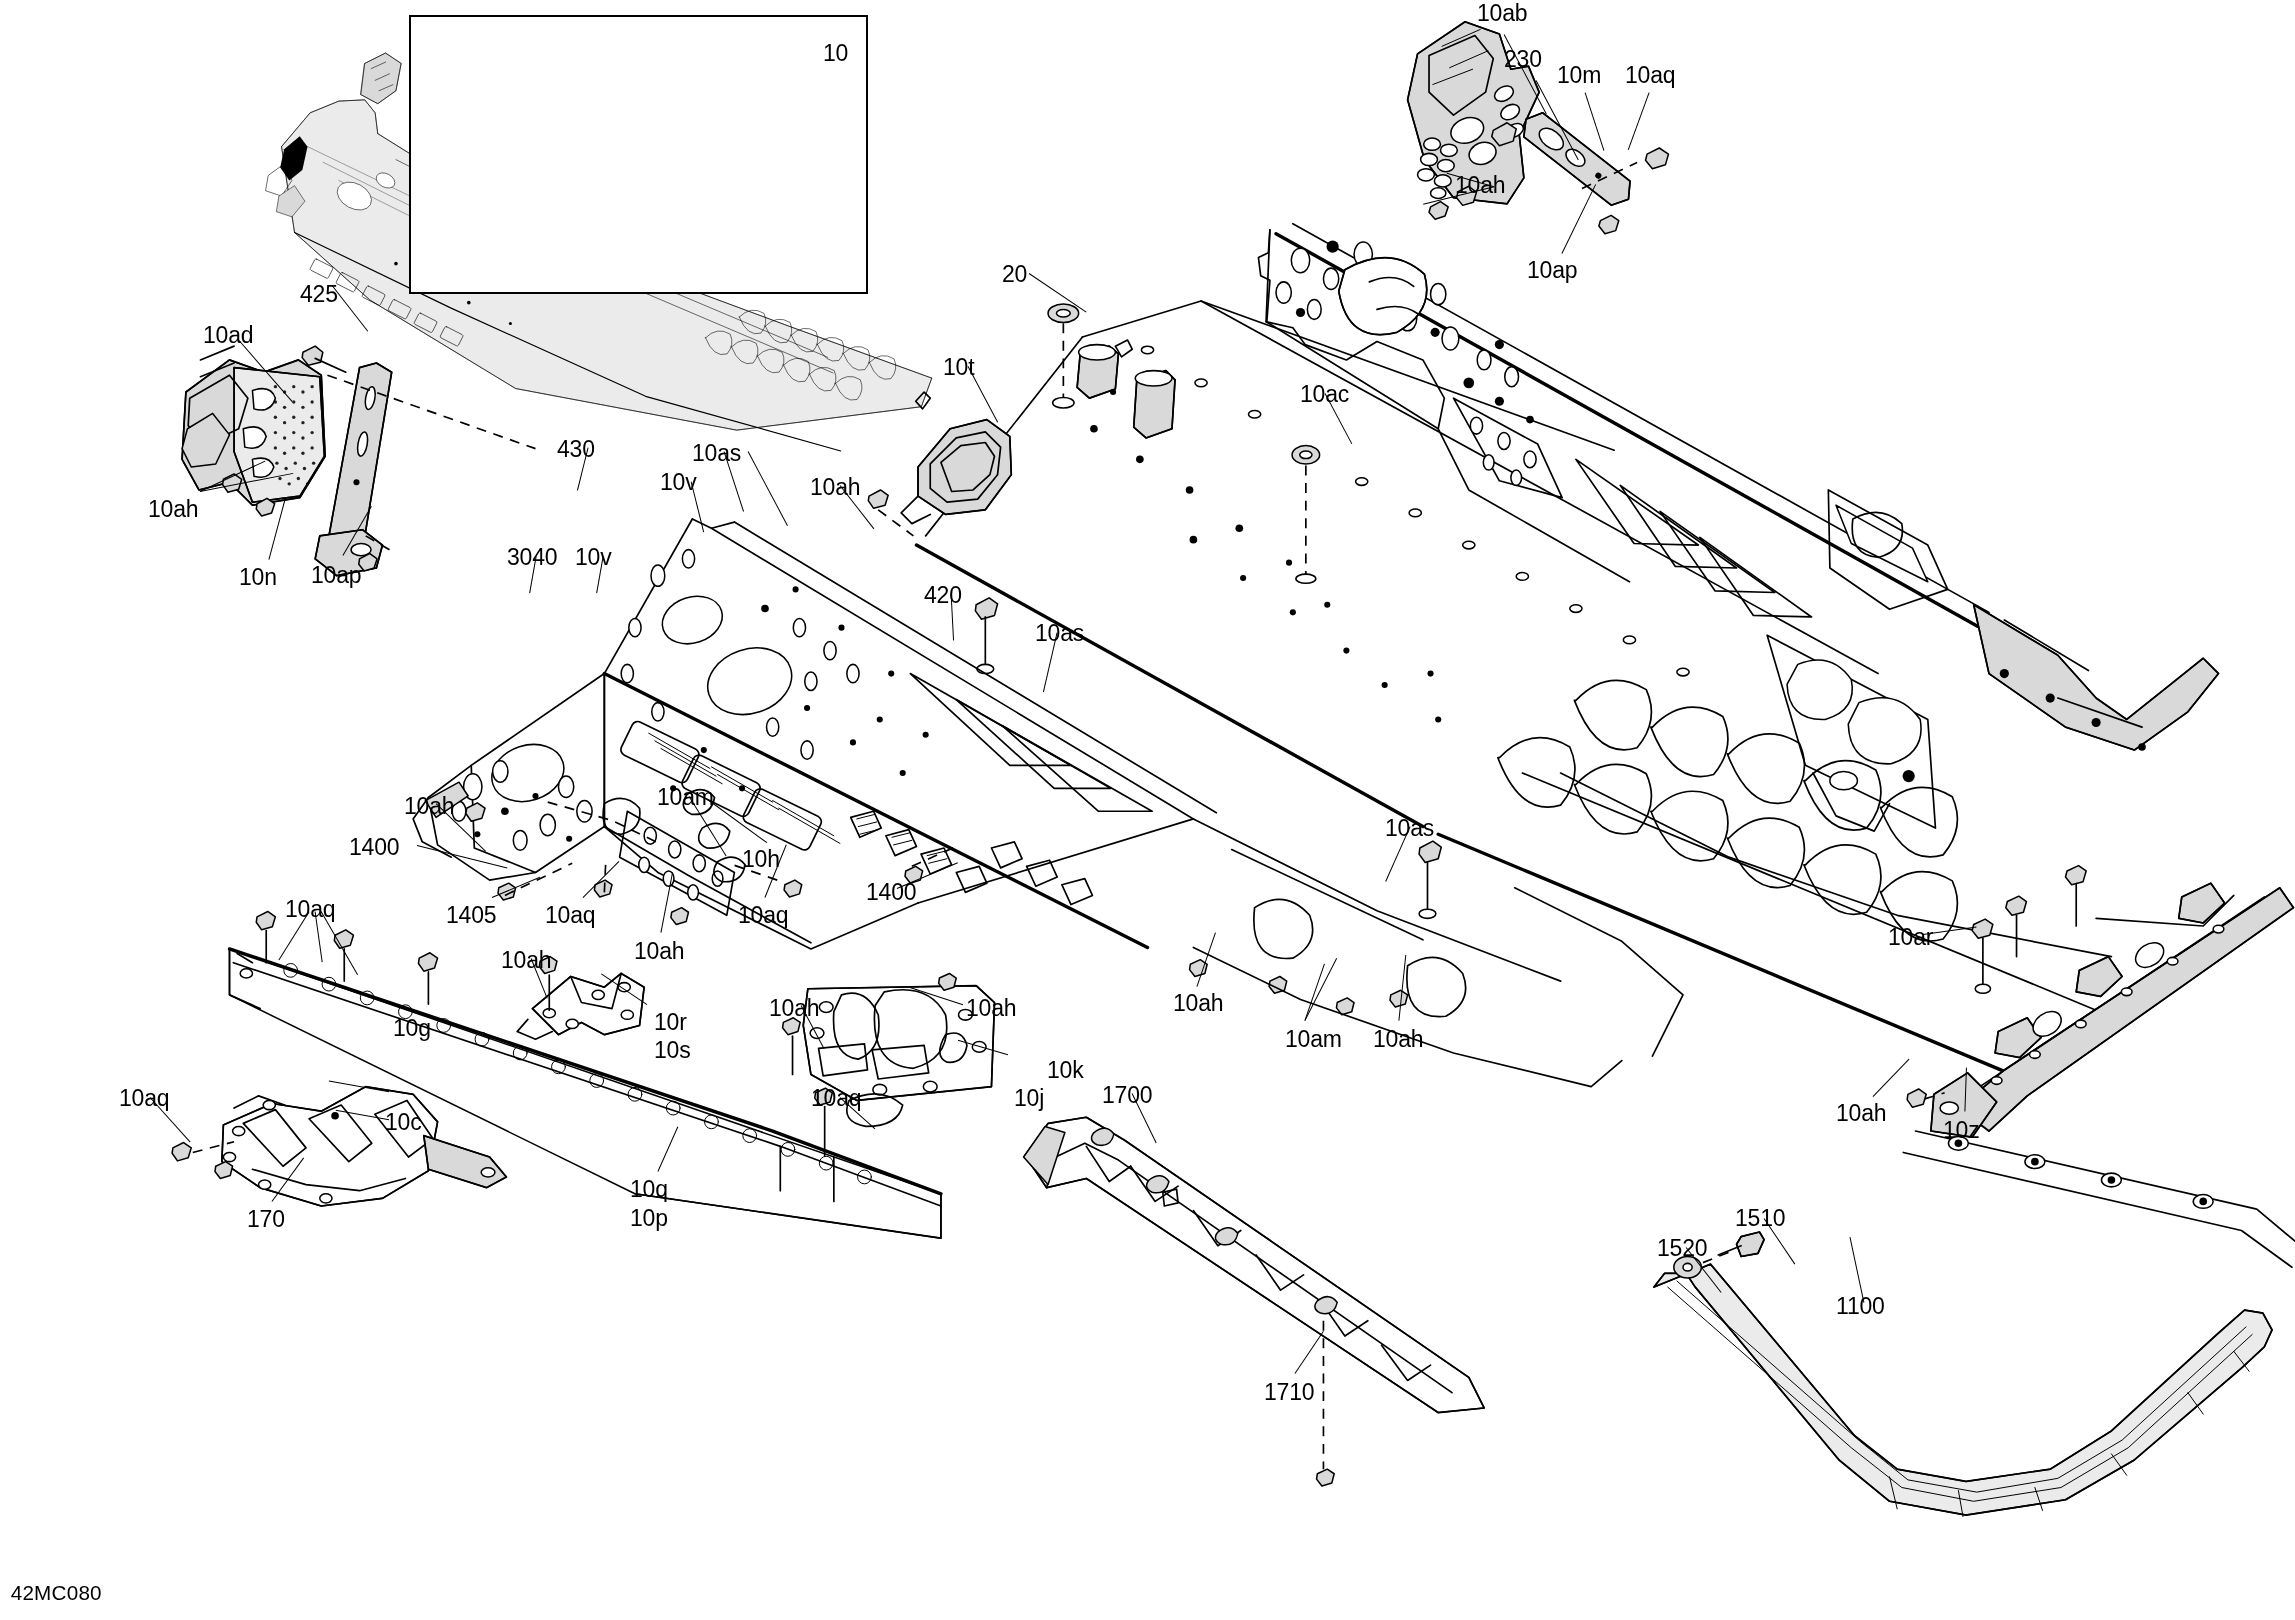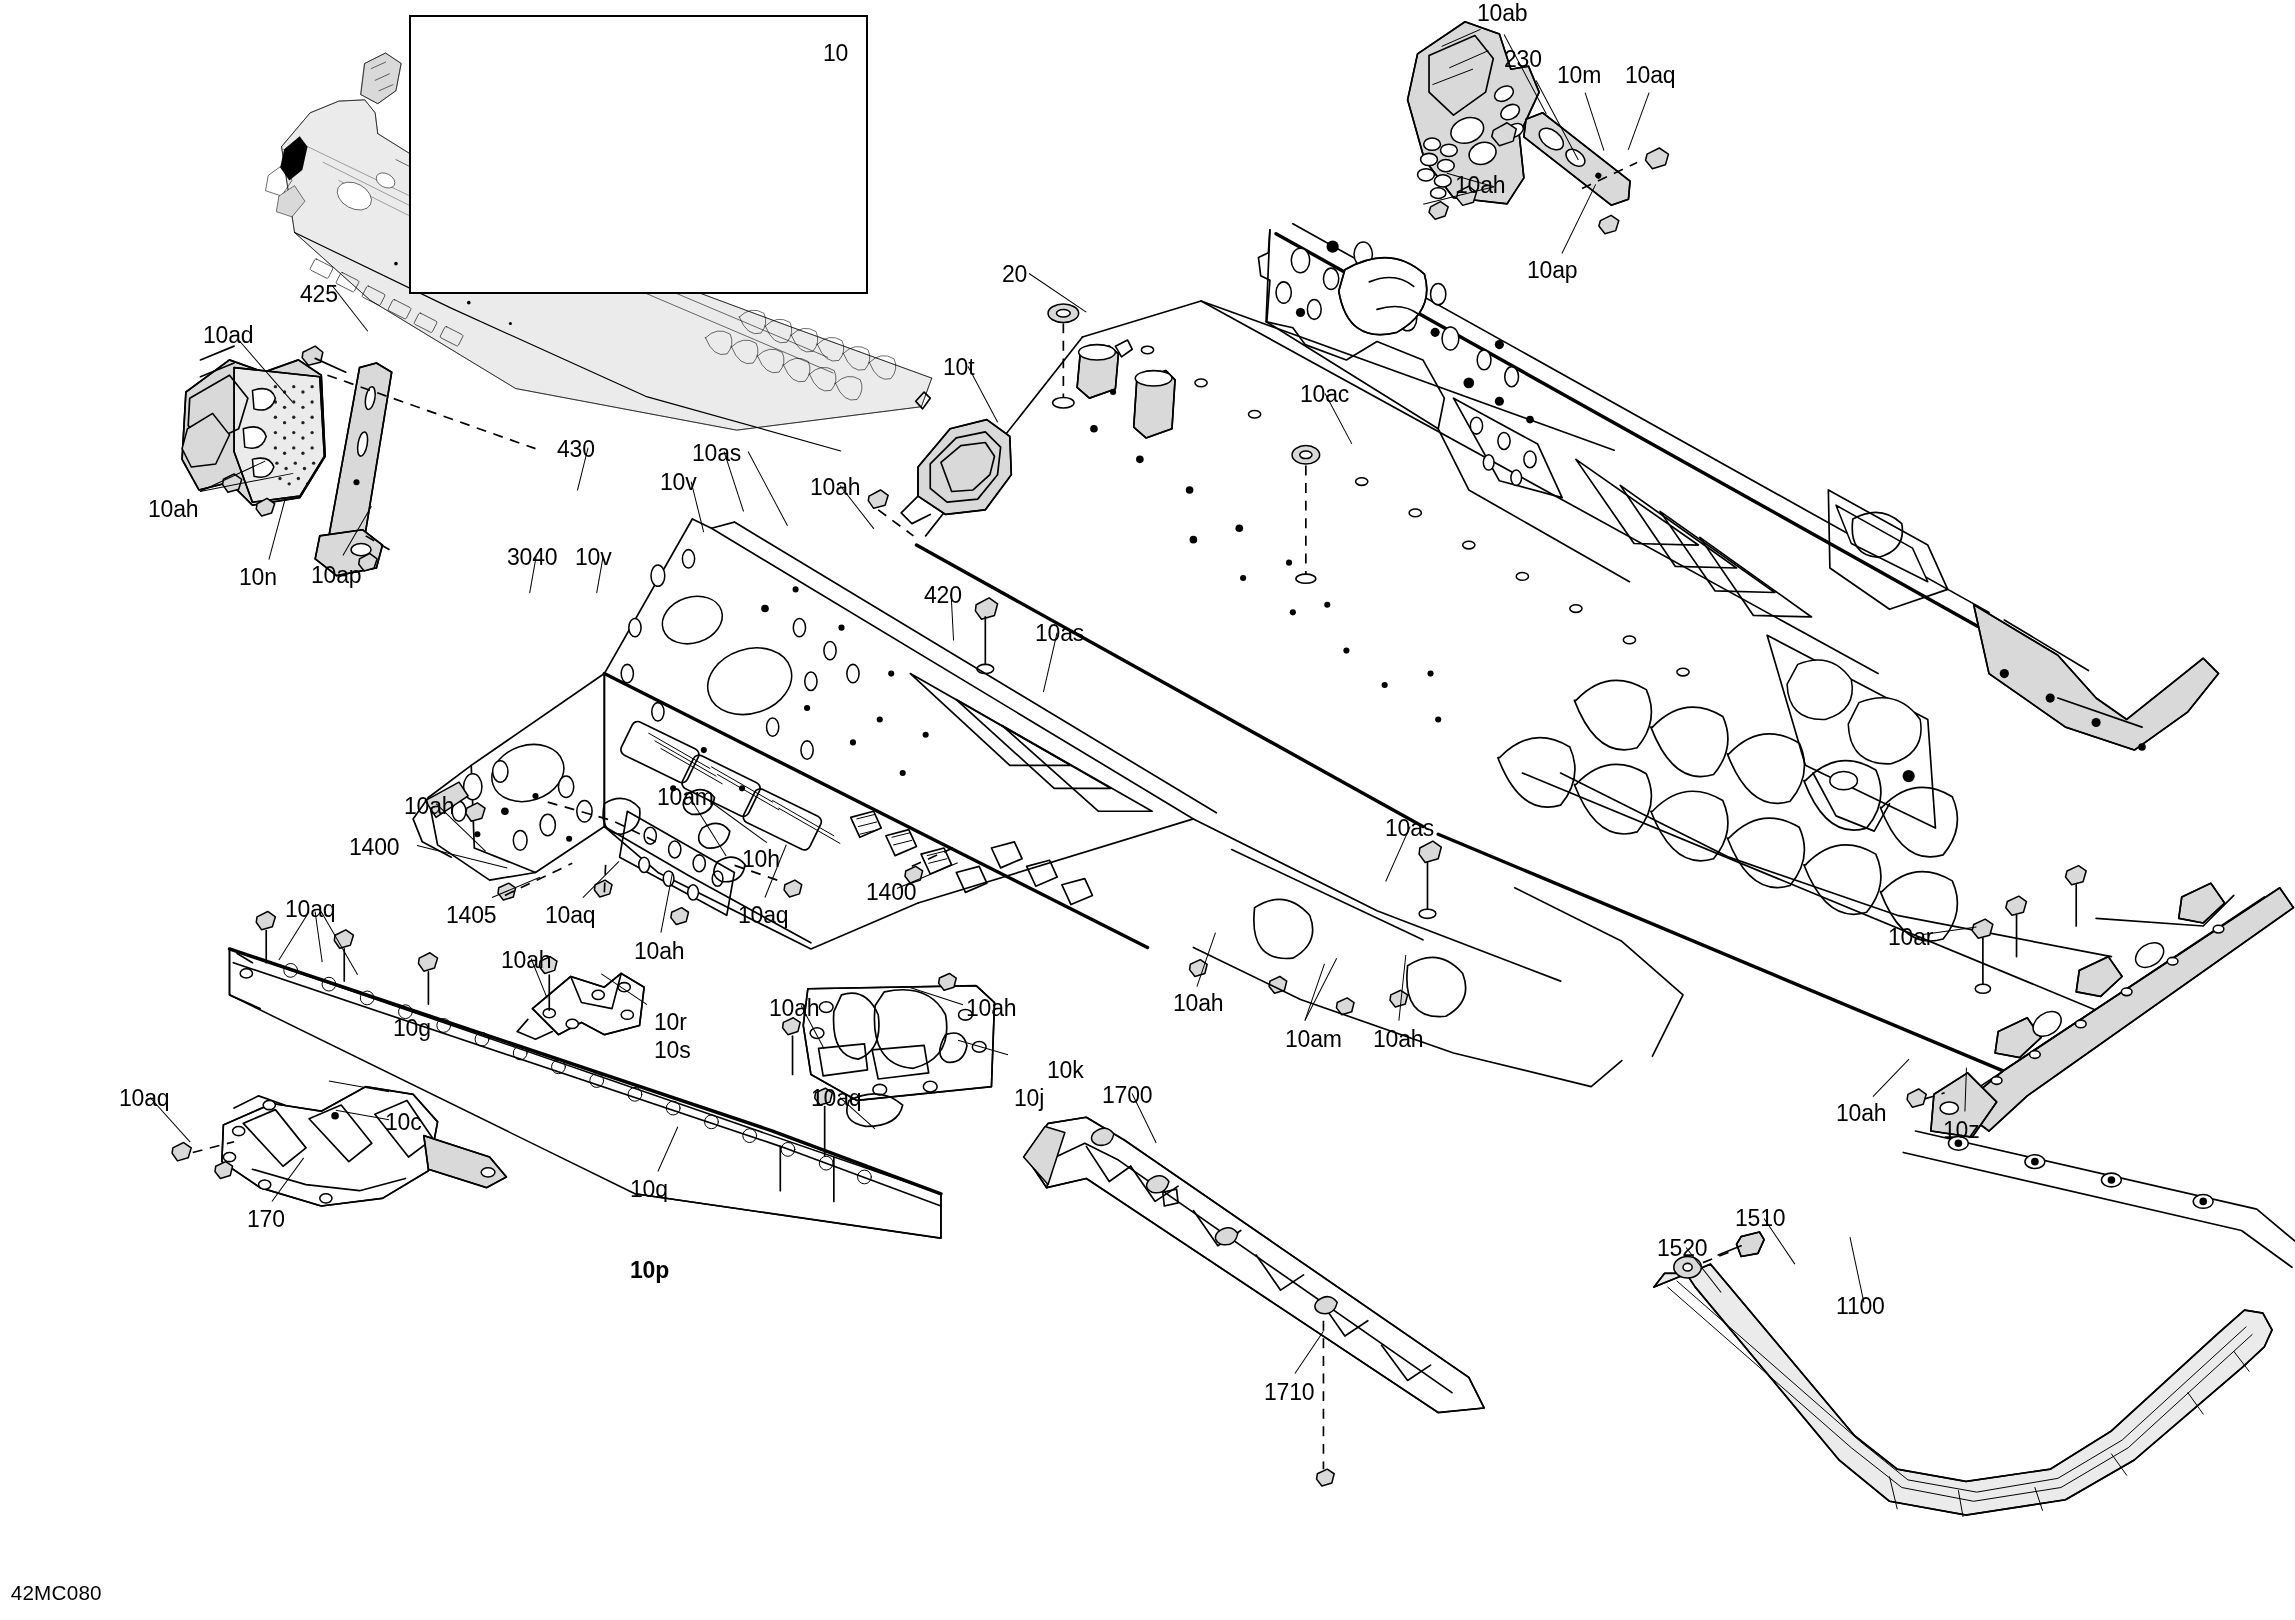--- a/index.html
+++ b/index.html
@@ -897,21 +897,21 @@
       <div class="callout" style="left: 769px; top: 997px;">10ah</div>
       <div class="callout" style="left: 966px; top: 997px;">10ah</div>
       <div class="callout" style="left: 1014px; top: 1059px; margin-left: 33px;">10k</div>
       <div class="callout" style="left: 1014px; top: 1087px;">10j</div>
       <div class="callout" style="left: 811px; top: 1087px;">10aq</div>
       <div class="callout" style="left: 119px; top: 1087px;">10aq</div>
       <div class="callout" style="left: 393px; top: 1017px;">10g</div>
       <div class="callout" style="left: 385px; top: 1111px;">10c</div>
       <div class="callout" style="left: 247px; top: 1208px;">170</div>
       <div class="callout" style="left: 630px; top: 1178px;">10q</div>
-      <div class="callout" style="left: 630px; top: 1259px; font-weight: bold;">10p</div>
+      <div class="callout" style="left: 630px; top: 1207px;">10p</div>
       <div class="callout" style="left: 1102px; top: 1084px;">1700</div>
       <div class="callout" style="left: 1264px; top: 1381px;">1710</div>
       <div class="callout" style="left: 1888px; top: 926px;">10ar</div>
       <div class="callout" style="left: 1836px; top: 1102px;">10ah</div>
       <div class="callout" style="left: 1943px; top: 1119px;">10z</div>
       <div class="callout" style="left: 1735px; top: 1207px;">1510</div>
       <div class="callout" style="left: 1657px; top: 1237px;">1520</div>
       <div class="callout" style="left: 1836px; top: 1295px;">1100</div>
     </div>
 

